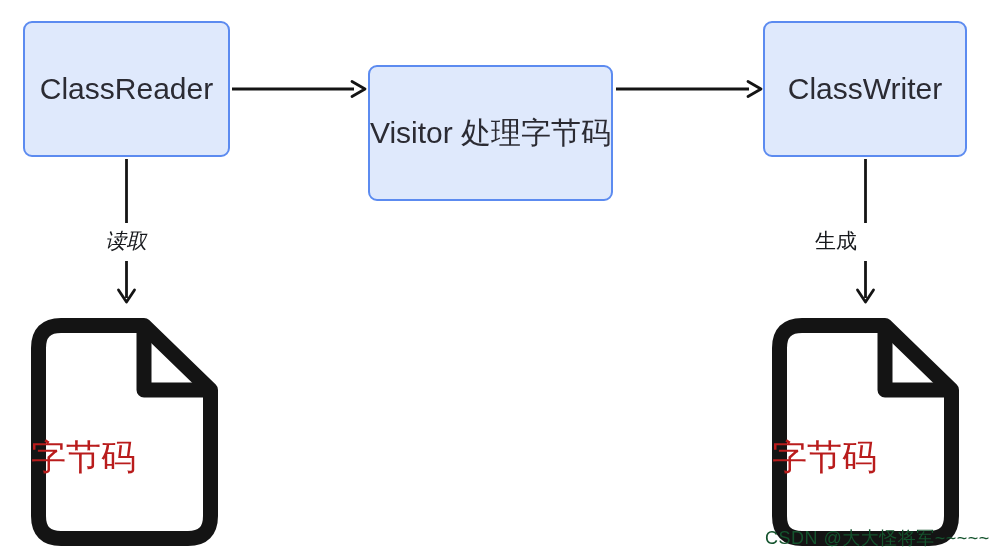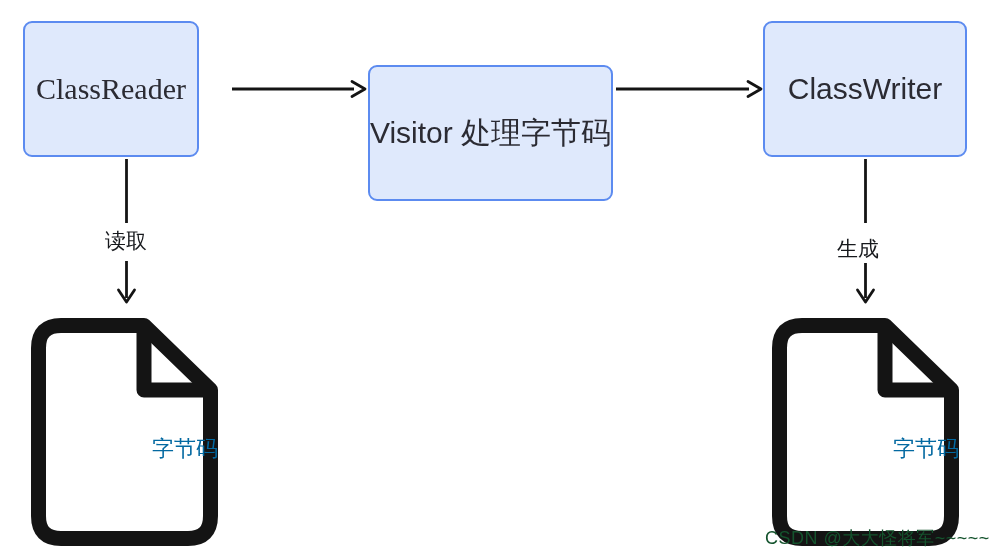--- a/index.html
+++ b/index.html
@@ -29,53 +29,53 @@
     border-radius: 9px;
     box-sizing: border-box;
     display: flex;
     align-items: center;
     justify-content: center;
     font-size: 30px;
     color: #2b2b33;
     z-index: 2;
     white-space: nowrap;
   }
-  .node-classreader { left: 23px;  width: 176px; font-family: Liberation Serif, serif; }
+  .node-classreader { left: 23px;  width: 207px; }
   .node-visitor     { left: 368px; width: 245px; margin-top: 44px; }
   .node-classwriter { left: 763px; width: 204px; justify-content: center; }
   .edge-label {
     position: absolute;
     top: 227px;
     width: 120px;
     text-align: center;
     font-size: 21px;
     color: #16181c;
     z-index: 3;
     background: #ffffff;
   }
-  .edge-label-read     { left: 66px; }
-  .edge-label-generate { left: 798px; margin-top: 8px; }
+  .edge-label-read     { left: 66px; font-style: italic; }
+  .edge-label-generate { left: 776px; }
   .file {
     position: absolute;
     top: 318px;
     width: 187px;
     height: 228px;
     z-index: 2;
   }
   .file-left  { left: 31px; }
   .file-right { left: 772px; }
   .file svg { display: block; }
   .file-label {
     position: absolute;
     left: 0;
     top: 116px;
     width: 100%;
-    text-align: right;
-    font-size: 22px;
-    color: #0369a1;
+    text-align: left;
+    font-size: 35px;
+    color: #b91c1c;
   }
   .watermark {
     position: absolute;
     left: 765px;
     top: 526px;
     font-size: 18px;
     color: #14532d;
     letter-spacing: 0.5px;
     white-space: nowrap;
     z-index: 9;

